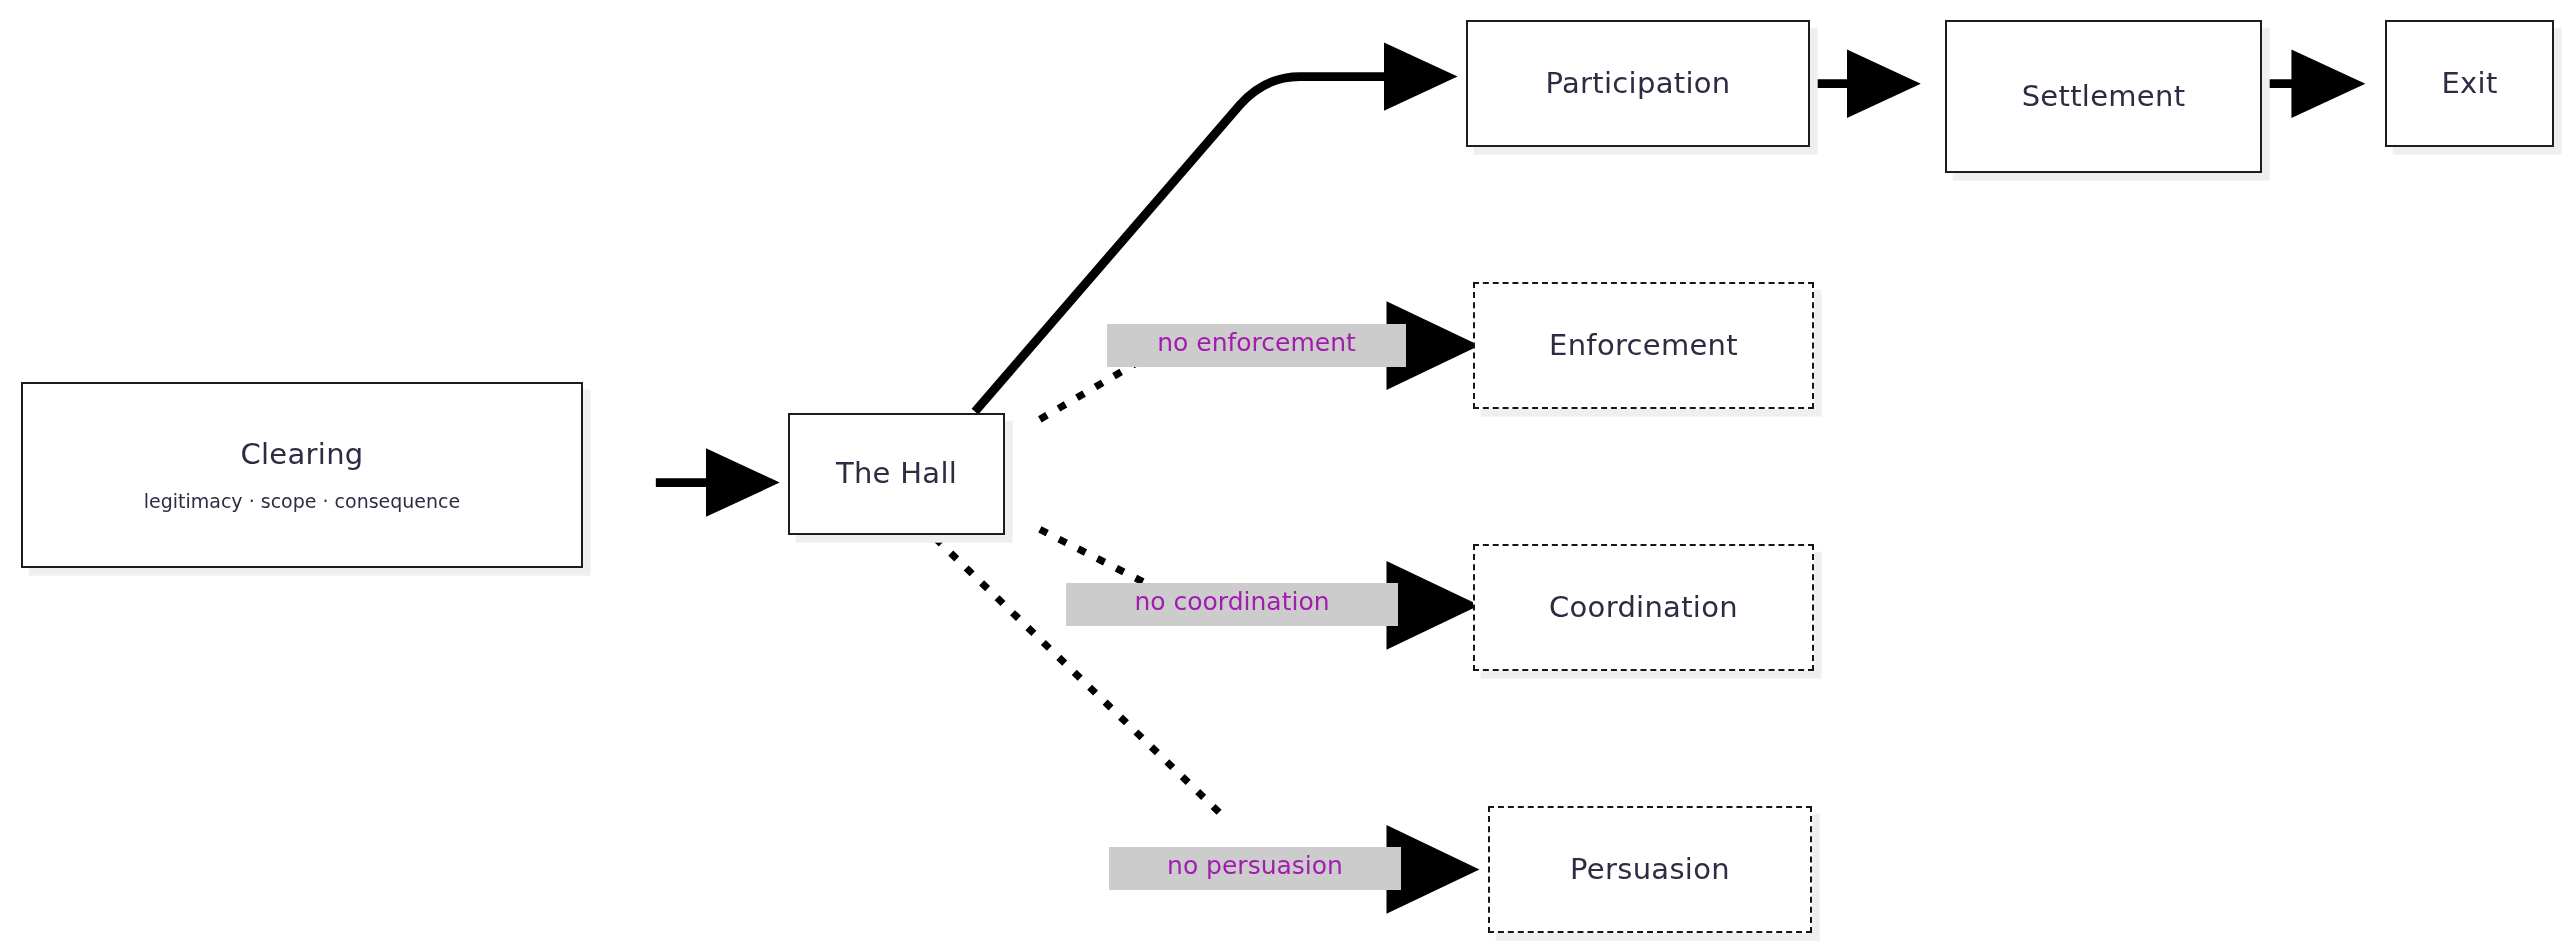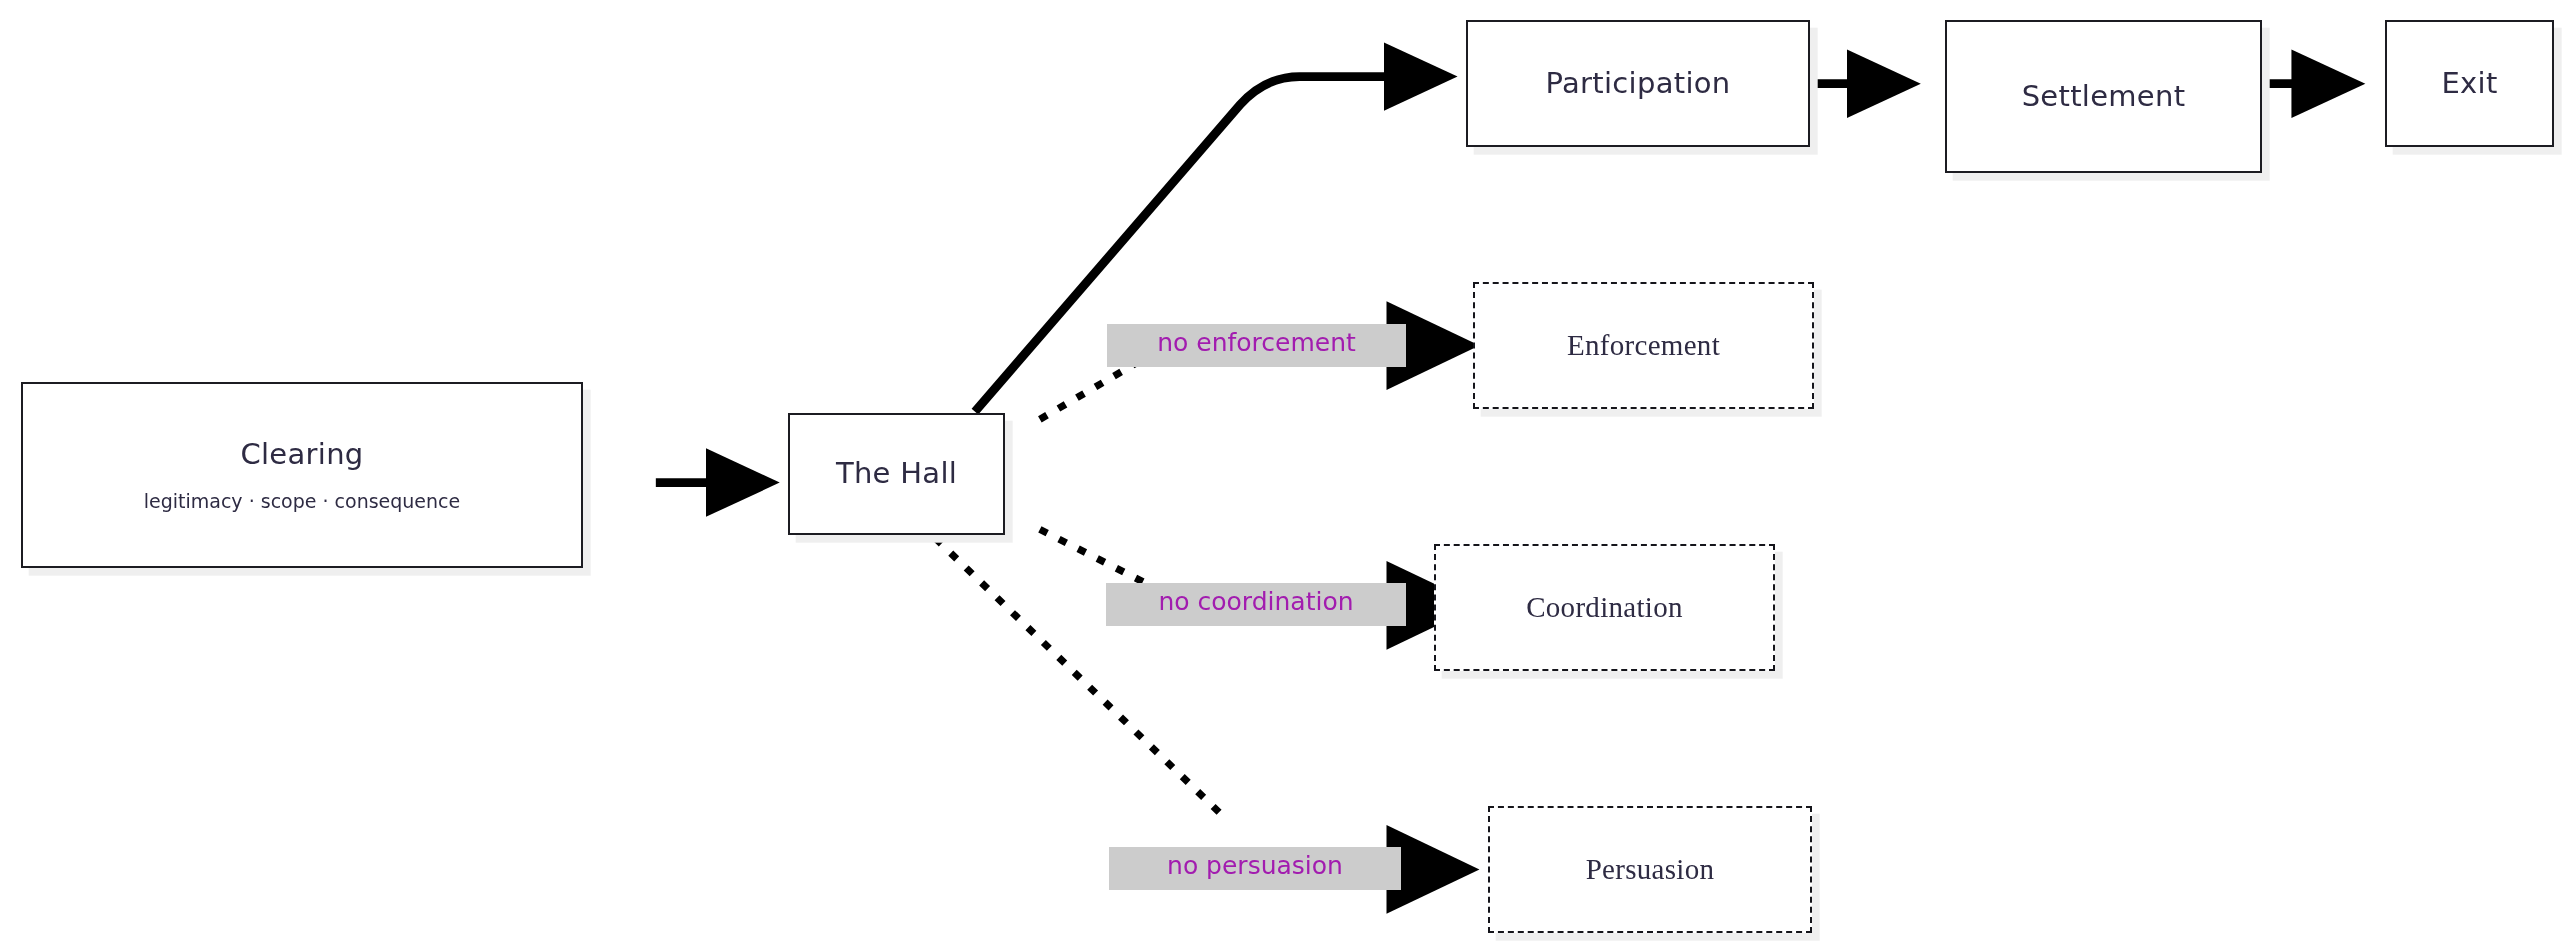--- a/index.html
+++ b/index.html
@@ -34,21 +34,20 @@
     justify-content: center;
     text-align: center;
   }
   .node-solid {
     border: 2.2px solid #1c1c22;
     box-shadow: 7.7px 7.7px 0 0 #efefef;
   }
   .node-dashed {
     border: 2.8px dashed #15151b;
     box-shadow: 7.7px 7.7px 0 0 #efefef;
-    font-family: Liberation Serif, serif;
   }
   .node-title {
     color: #2e2b43;
     font-size: 29px;
     line-height: 1.15;
     letter-spacing: 0.3px;
     white-space: nowrap;
   }
   .node-sub {
     color: #2e2b43;
@@ -120,28 +119,28 @@
   </div>
 
   <div class="node-box node-solid" style="left:2385px; top:20.4px; width:169px; height:127px;">
     <div class="node-title">Exit</div>
   </div>
 
   <div class="node-box node-dashed" style="left:1473px; top:282px; width:341px; height:127px;">
     <div class="node-title">Enforcement</div>
   </div>
 
-  <div class="node-box node-dashed" style="left:1434px; top:544px; width:341px; height:127px;justify-content:center;">
+  <div class="node-box node-dashed" style="left:1473px; top:544px; width:341px; height:127px;justify-content:center;">
     <div class="node-title">Coordination</div>
   </div>
 
   <div class="node-box node-dashed" style="left:1488px; top:806px; width:324px; height:127px;">
     <div class="node-title">Persuasion</div>
   </div>
 
   <div class="edge-label" style="left:1107px; top:324px; width:299px; height:43px;">no enforcement</div>
 
-  <div class="edge-label" style="left:1106px; top:583px; width:300px; height:43px;">no coordination</div>
+  <div class="edge-label" style="left:1066px; top:583px; width:332px; height:43px;">no coordination</div>
 
   <div class="edge-label" style="left:1109px; top:847px; width:292px; height:43px;">no persuasion</div>
 
 </div>
 
 
 </body></html>

